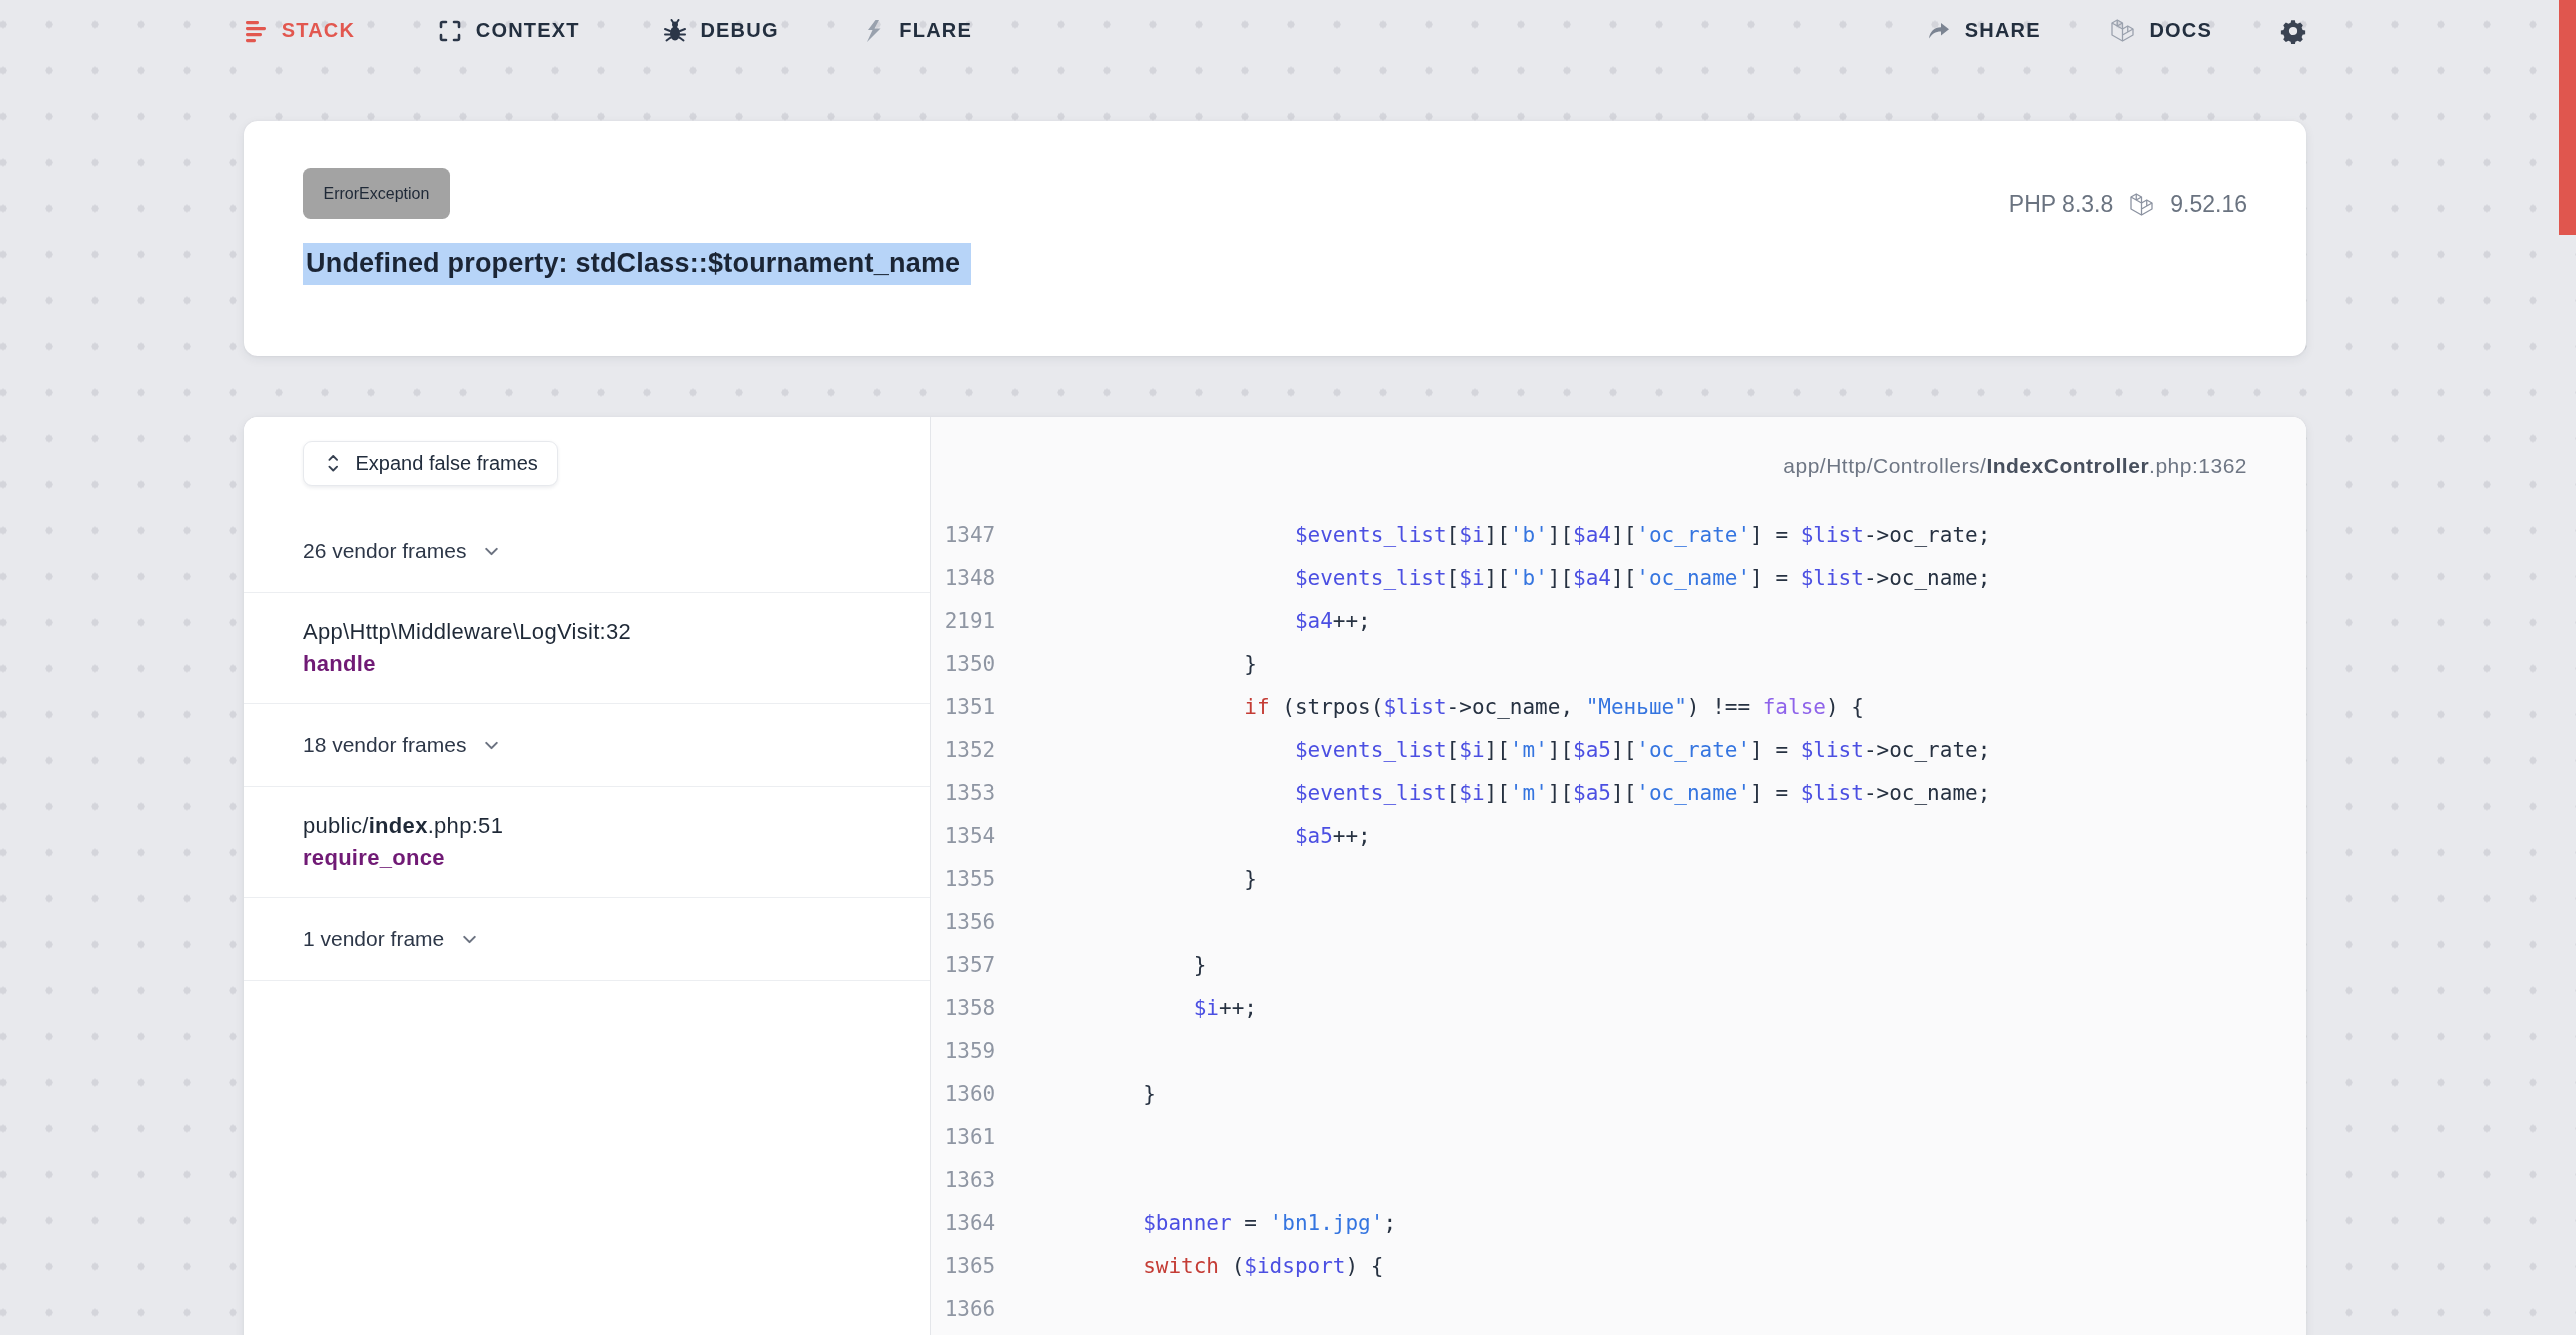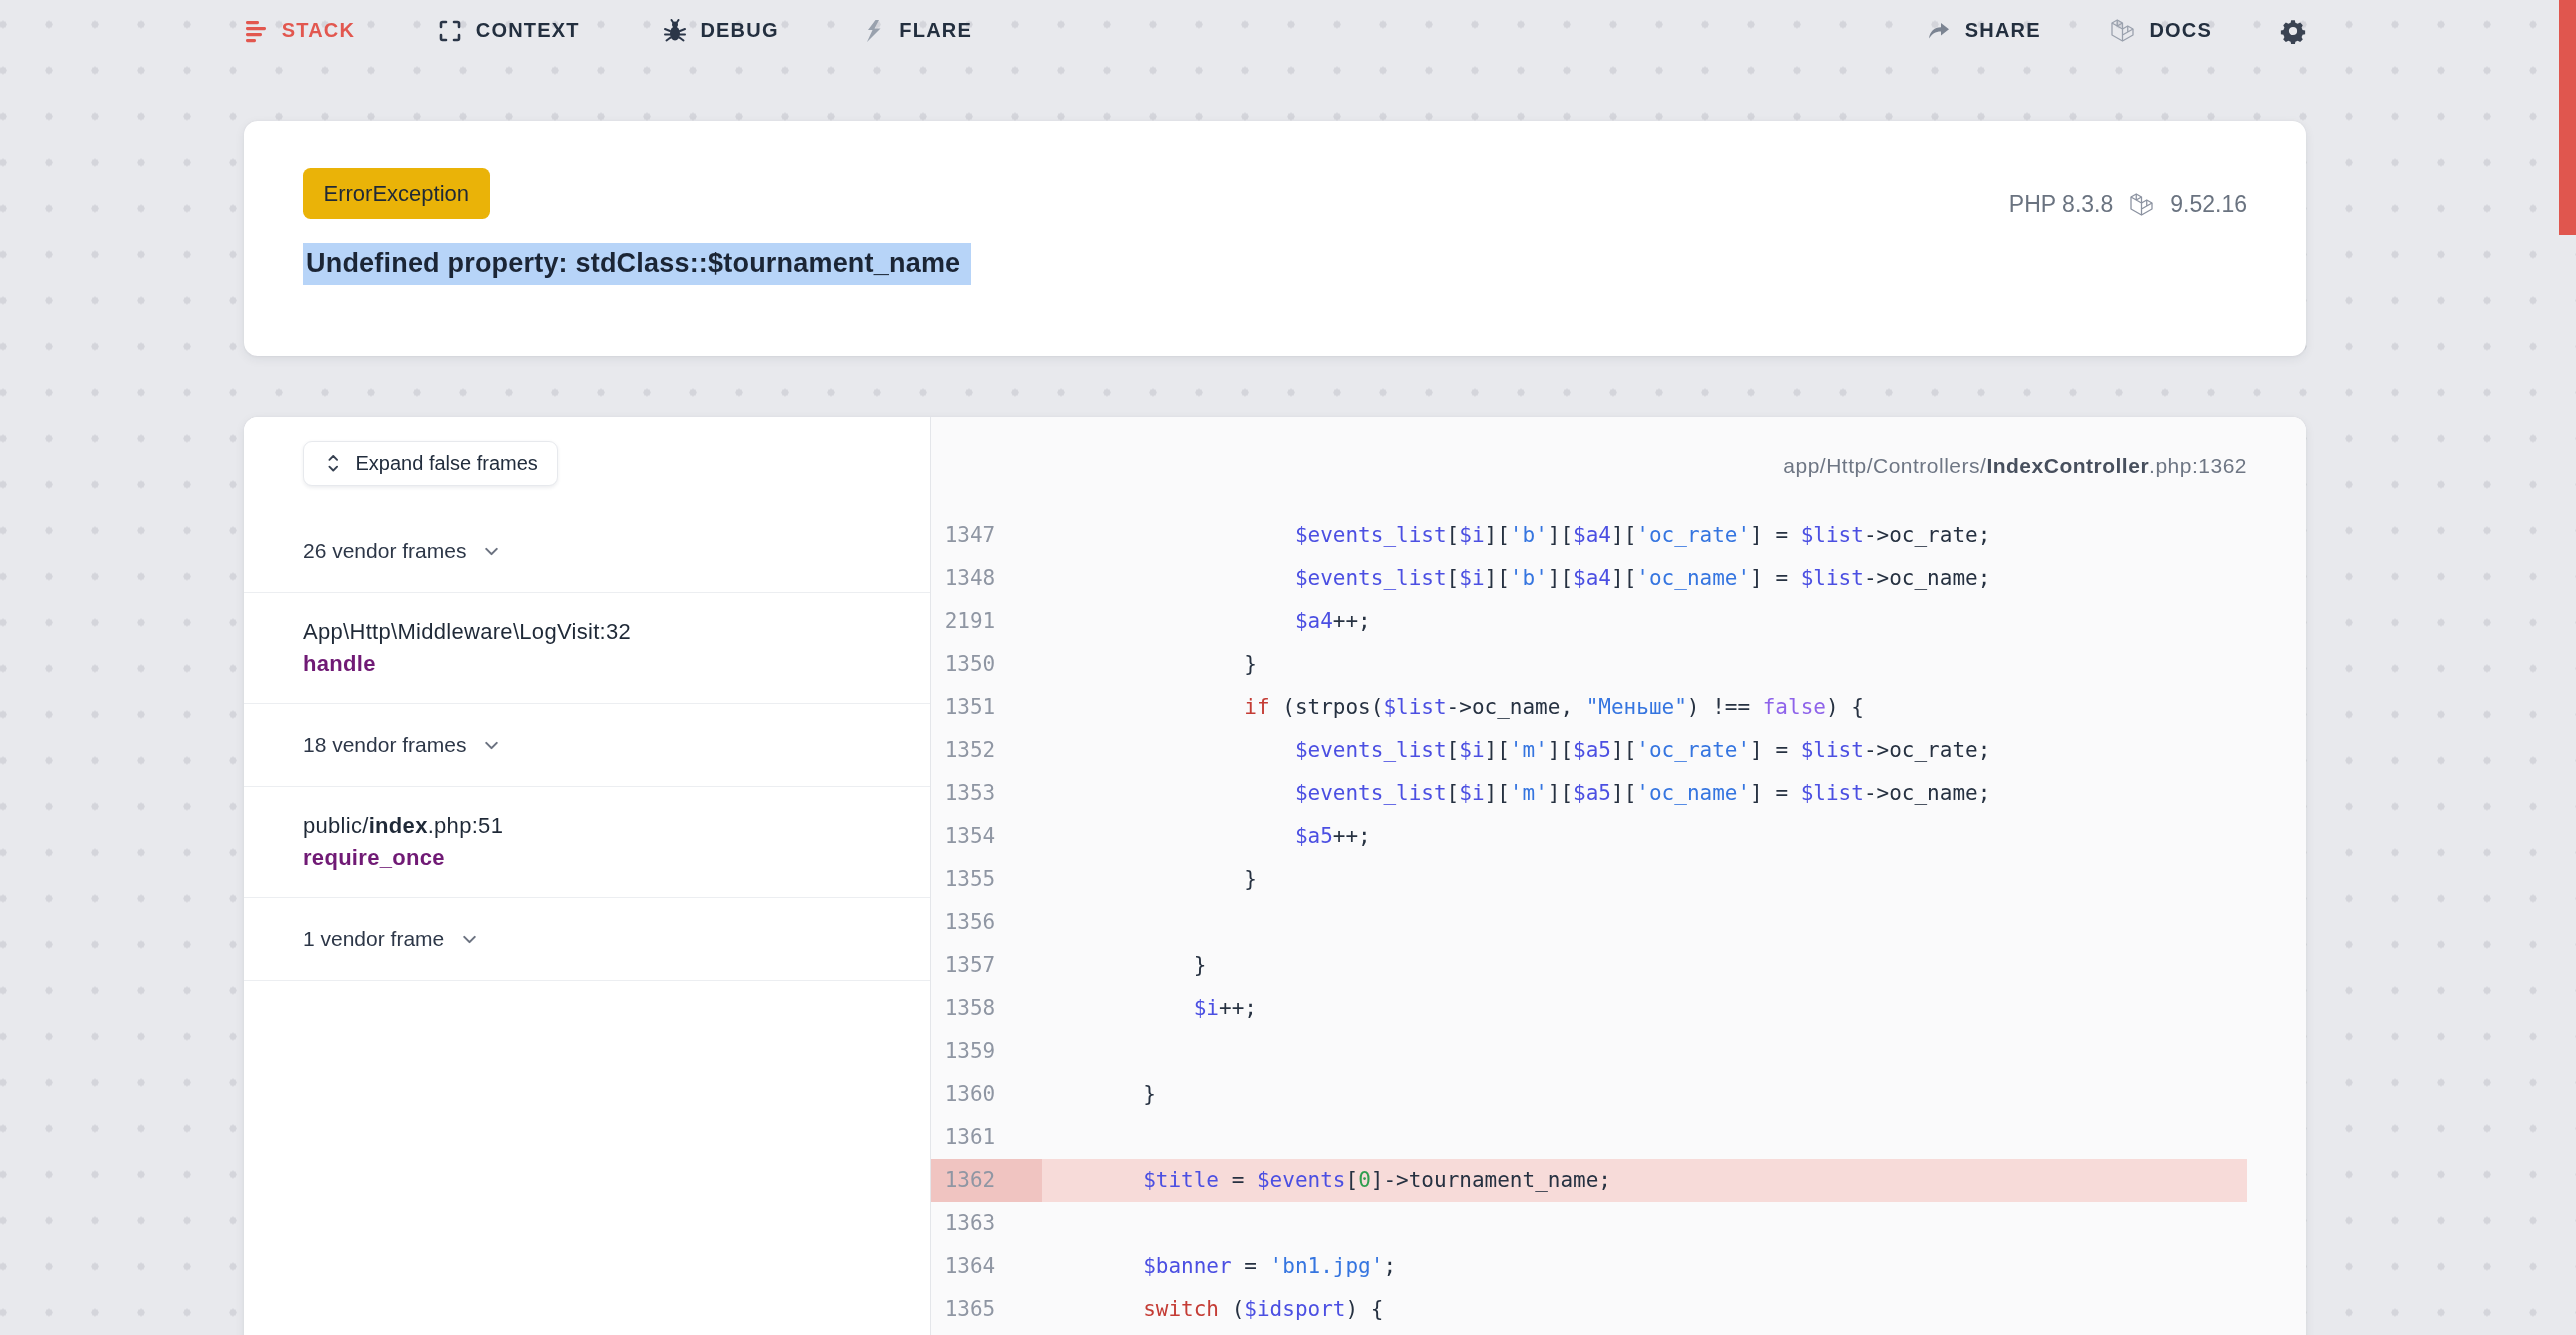--- a/index.html
+++ b/index.html
@@ -28,21 +28,21 @@
   .tab-flare .icon{color:#99a1ad;}
   .action .icon{color:#7b8492;}
   .action-docs .icon{color:#9aa1ad;}
   .action-settings .icon{color:#3a4352;}
 
   
   .card{position:absolute;left:244px;width:2062px;background:#ffffff;border-radius:13.7px;
     box-shadow:0 3px 10.6px rgba(30,41,59,.07), 0 0.8px 2.3px rgba(30,41,59,.05);}
 
   .error-card{top:121px;height:235px;box-sizing:border-box;padding:47px 59px;}
-  .badge{display:inline-block;background:#eab308;border-radius:7.6px;padding:0 20.5px;height:51px;line-height:51px;font-size:22px;color:#1f2937;}
+  .badge{display:inline-block;background:#a3a3a3;border-radius:7.6px;padding:0 20.5px;height:51px;line-height:51px;font-size:16px;color:#1f2937;}
   .versions{position:absolute;top:70px;right:59px;display:flex;align-items:flex-end;gap:15px;font-size:23px;color:#6a7380;}
   .versions .icon{color:#8b92a0;}
   .error-message{margin:29px 0 0 0;font-size:27px;font-weight:700;color:#1b2535;letter-spacing:0.2px;}
   .sel{background:#b7d4f8;padding:5.3px 10.6px 6.8px 3px;}
 
   
   .stack-card{top:417px;height:986px;display:flex;overflow:hidden;}
   .frames-pane{width:687px;flex-shrink:0;border-right:1.5px solid #e4e6ea;box-sizing:border-box;background:#fff;display:flex;flex-direction:column;}
   .frames-header{height:93px;display:flex;align-items:center;padding-left:59px;box-sizing:border-box;}
   .expand-btn{display:flex;align-items:center;gap:12px;background:#fff;border:1.5px solid #e7e9ed;border-radius:9px;
@@ -291,24 +291,20 @@
             <span class="codeTxt"></span>
           </div>
           <div class="line">
             <span class="ln">1360</span>
             <span class="codeTxt">        <span class="tok-d">}</span></span>
           </div>
           <div class="line">
             <span class="ln">1361</span>
             <span class="codeTxt"></span>
           </div>
-          <div class="line hl">
-            <span class="ln">1362</span>
-            <span class="codeTxt">        <span class="tok-v">$title</span><span class="tok-d"> = </span><span class="tok-v">$events</span><span class="tok-d">[</span><span class="tok-n">0</span><span class="tok-d">]-&gt;tournament_name;</span></span>
-          </div>
           <div class="line">
             <span class="ln">1363</span>
             <span class="codeTxt"></span>
           </div>
           <div class="line">
             <span class="ln">1364</span>
             <span class="codeTxt">        <span class="tok-v">$banner</span><span class="tok-d"> = </span><span class="tok-s">'bn1.jpg'</span><span class="tok-d">;</span></span>
           </div>
           <div class="line">
             <span class="ln">1365</span>

